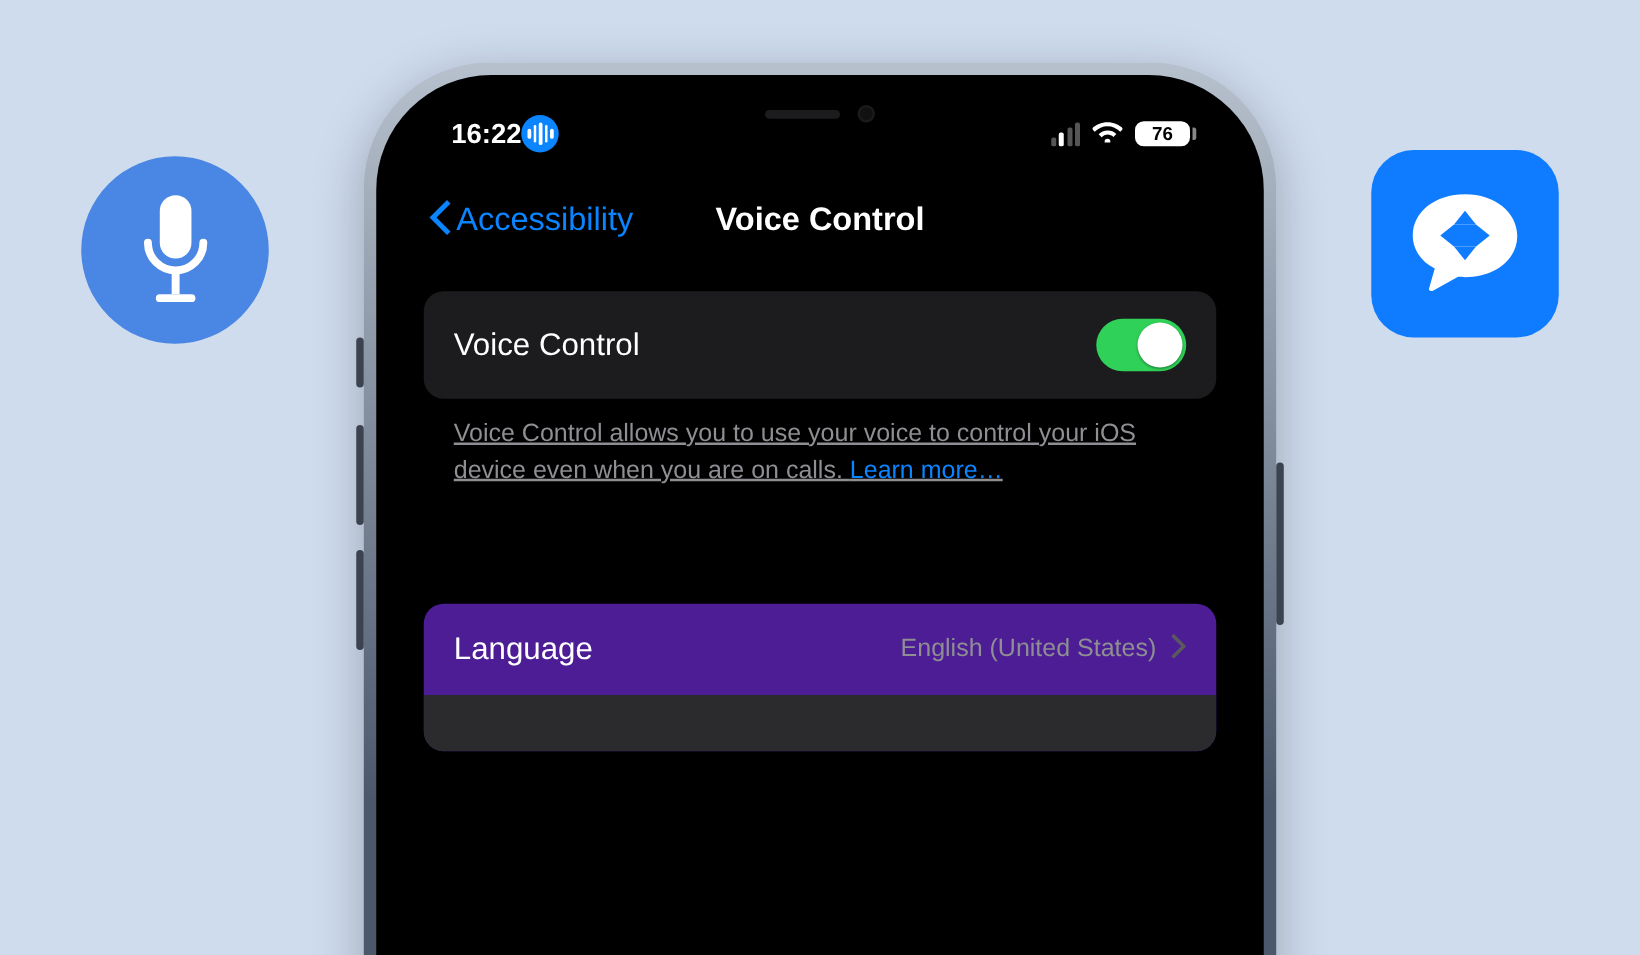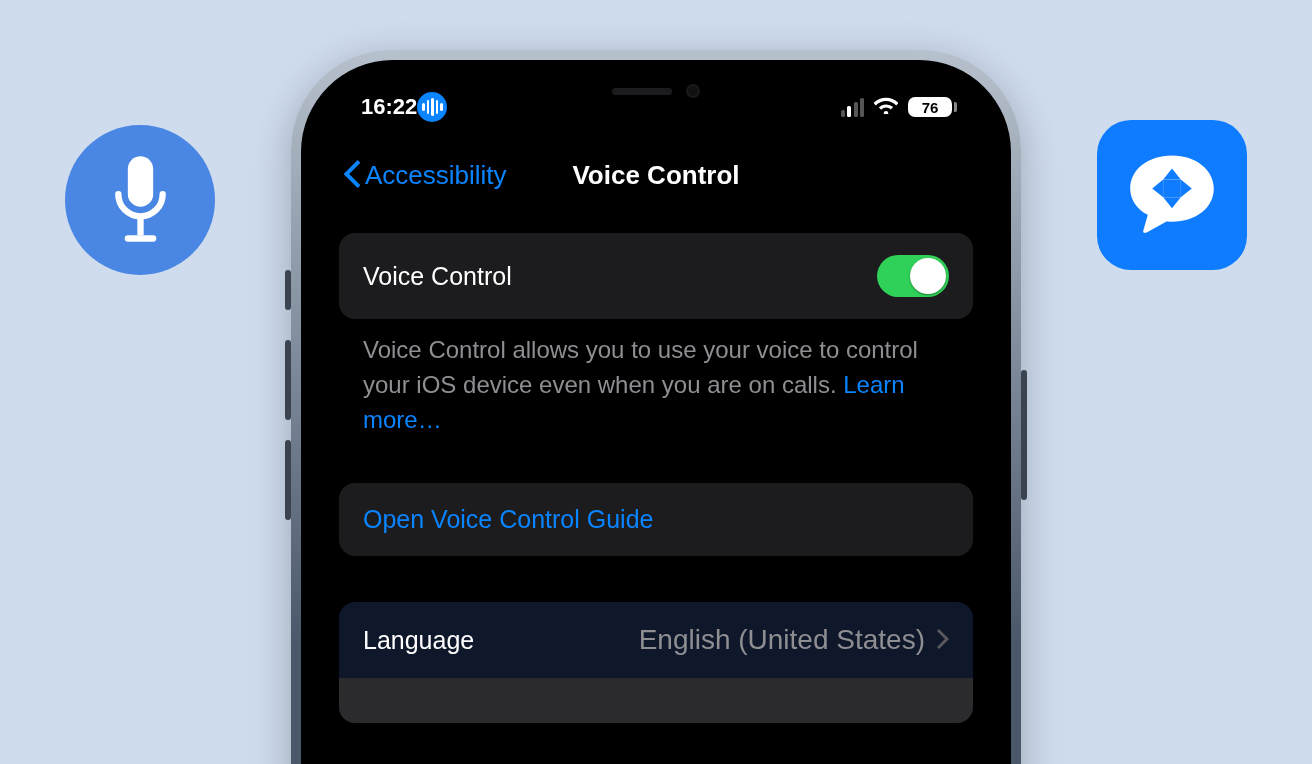--- a/index.html
+++ b/index.html
@@ -111,29 +111,29 @@
 
   
   .content { padding: 22px 26px 0; }
   .cell-row {
     background:#1c1c1e; border-radius:16px;
     padding: 22px 24px;
     display:flex; align-items:center; justify-content:space-between;
     color:#fff; font-size:25px;
   }
   .cell-row.link { color:#0a84ff; }
-  .footer-note { color:#8e8e93; font-size:24px; line-height:1.45; padding:14px 24px 0; }
+  .footer-note { color:#8e8e93; font-size:20px; line-height:1.45; padding:14px 24px 0;text-decoration:underline; }
   .footer-note a { color:#0a84ff; text-decoration:none; }
   .section-gap { height:46px; }
   .switch { width:72px; height:42px; border-radius:21px; background:#30d158; position:relative; cursor:pointer; }
   .switch .knob { position:absolute; right:3px; top:3px; width:36px; height:36px; border-radius:50%; background:#fff; box-shadow:0 1px 2px rgba(0,0,0,.4); }
-  .detail { display:flex; align-items:center; gap:12px; color:#8e8e93; font-size:28px; }
+  .detail { display:flex; align-items:center; gap:12px; color:#8e8e93; font-size:20px; }
   .chevron svg { width:12px; height:20px; fill:#5a5a5e; }
 
-  .group { background:#0f172a; border-radius:16px; overflow:hidden; }
+  .group { background:#4c1d95; border-radius:16px; overflow:hidden; }
   .group .row { padding:22px 24px; display:flex; align-items:center; justify-content:space-between; color:#fff; font-size:25px; cursor:pointer; }
   .group .row + .row { border-top:1px solid #2b2b2d; }
   .group .row.second { background:#2b2b2d; }
 </style>
 </head>
 <body>
 
 <div class="badge-mic">
   <svg viewBox="0 0 40 60">
     <rect x="12" y="2" width="16" height="32" rx="8"></rect>
@@ -216,23 +216,20 @@
           <div class="switch">
               <div class="knob"></div>
             </div>
         </div>
         <div class="footer-note">
           <span>Voice Control allows you to use your voice to control your iOS device even when you are on calls. </span><a href="#">Learn more…</a>
         </div>
 
         <div class="section-gap"></div>
 
-        <div class="cell-row link">
-          <span>Open Voice Control Guide</span>
-        </div>
 
         <div class="section-gap"></div>
 
         <div class="group">
           <div class="row">
             <span>Language</span>
             <div class="detail">
               <span>English (United States)</span>
               <span class="chevron"><svg viewBox="0 0 12 20">
                     <path d="M2 0l10 10L2 20 0 18l8-8-8-8z"></path>

